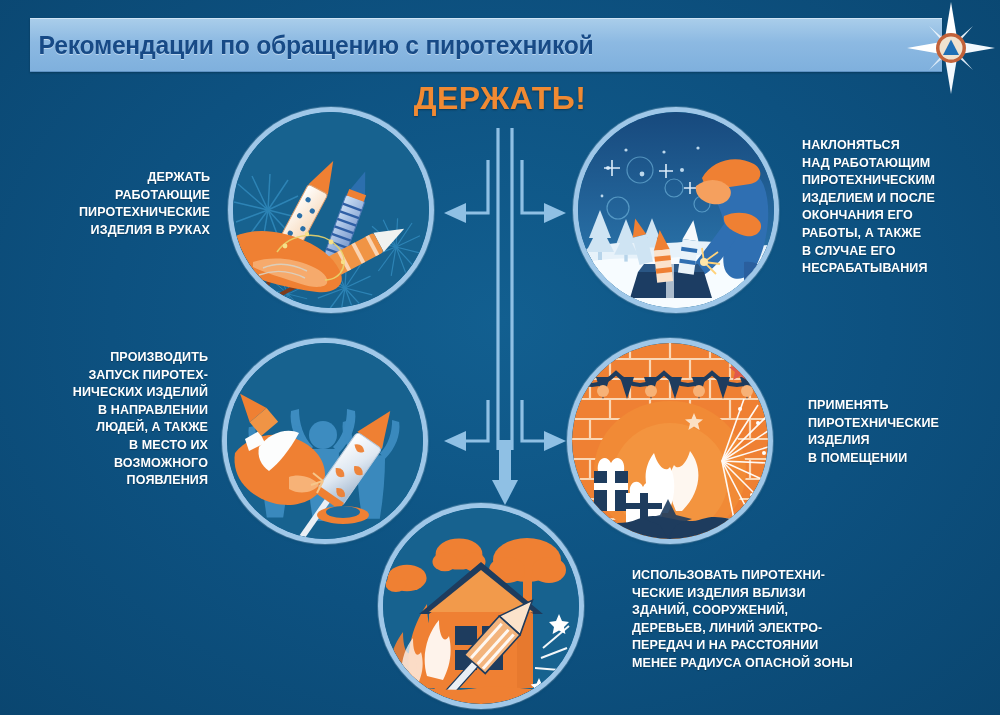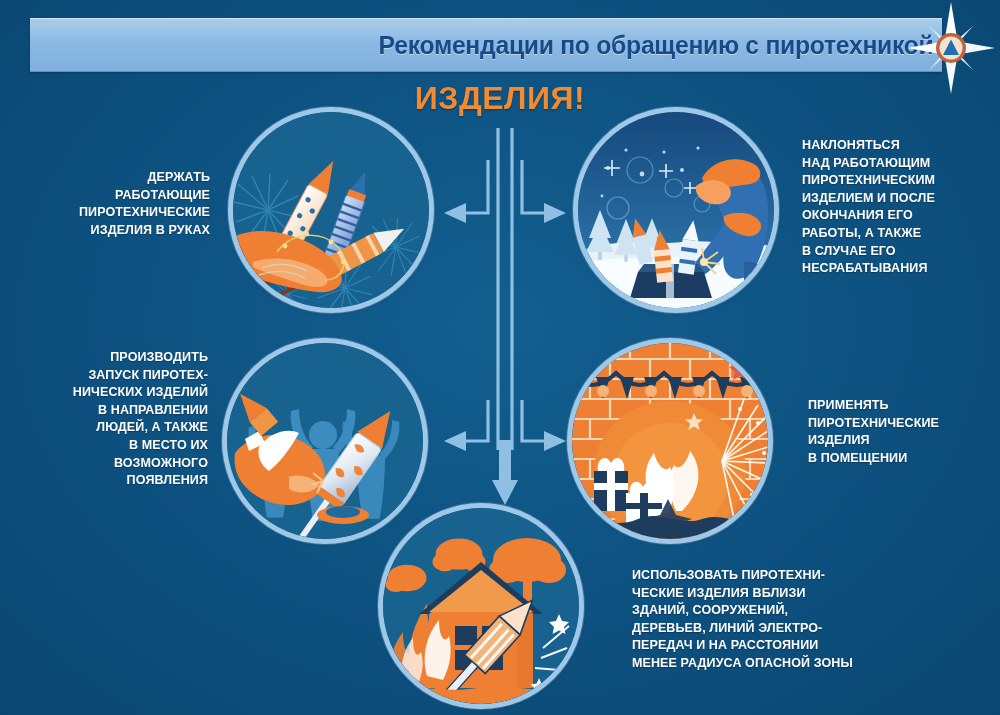--- a/index.html
+++ b/index.html
@@ -23,21 +23,21 @@
     left: 30px;
     top: 18px;
     width: 912px;
     height: 52px;
     background: linear-gradient(180deg, #a9cdea 0%, #8cb9e2 45%, #7fb0dd 100%);
     border-top: 1px solid #cfe4f5;
     border-bottom: 1px solid #5e92c4;
     box-shadow: 0 1px 2px rgba(0,0,0,0.25);
     display: flex;
     align-items: center;
-    justify-content: flex-end;
+    justify-content: flex-start;
   }
   #header-title {
     font-size: 25.5px;
     font-weight: bold;
     color: #174a86;
     letter-spacing: -0.3px;
     white-space: nowrap;
     text-shadow: 0 1px 0 rgba(255,255,255,0.45);
     transform: scaleX(0.97);
   }
@@ -118,21 +118,21 @@
       <polygon points="22,-22 8,-6 0,0 6,-8" fill="#e8f2fb"></polygon>
       <polygon points="-22,22 -8,6 0,0 -6,8" fill="#dceaf7"></polygon>
       <polygon points="22,22 6,8 0,0 8,6" fill="#dceaf7"></polygon>
       <circle cx="0" cy="0" r="15" fill="#c2623a"></circle>
       <circle cx="0" cy="0" r="11.5" fill="#f0e2cf"></circle>
       <polygon points="0,-8.5 8,7 -8,7" fill="#1f6fb5"></polygon>
     </g>
   </svg>
 </div>
 
-<div id="danger-heading">ИЗДЕЛИЯ!</div>
+<div id="danger-heading">ДЕРЖАТЬ!</div>
 
 <svg id="arrow-layer" viewBox="0 0 1000 715">
   <g fill="none" stroke="#8fc0e4" stroke-width="3.2">
 
     <path d="M498 128 L498 450"></path>
     <path d="M512 128 L512 450"></path>
 
     <path d="M488 160 L488 213 L462 213"></path>
 
     <path d="M522 160 L522 213 L548 213"></path>

